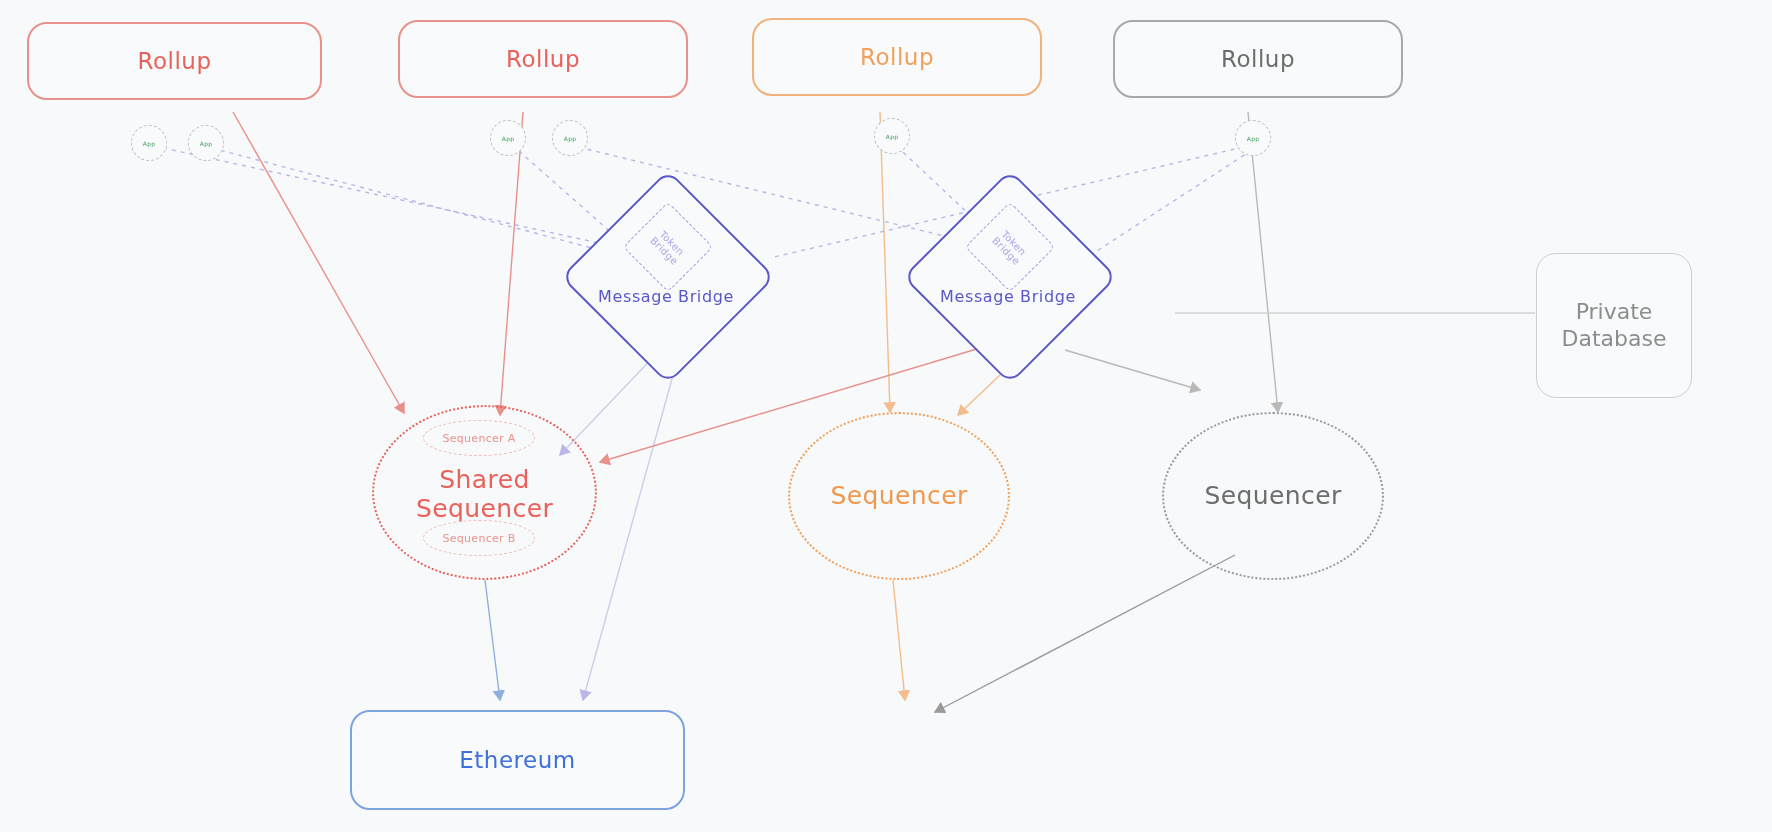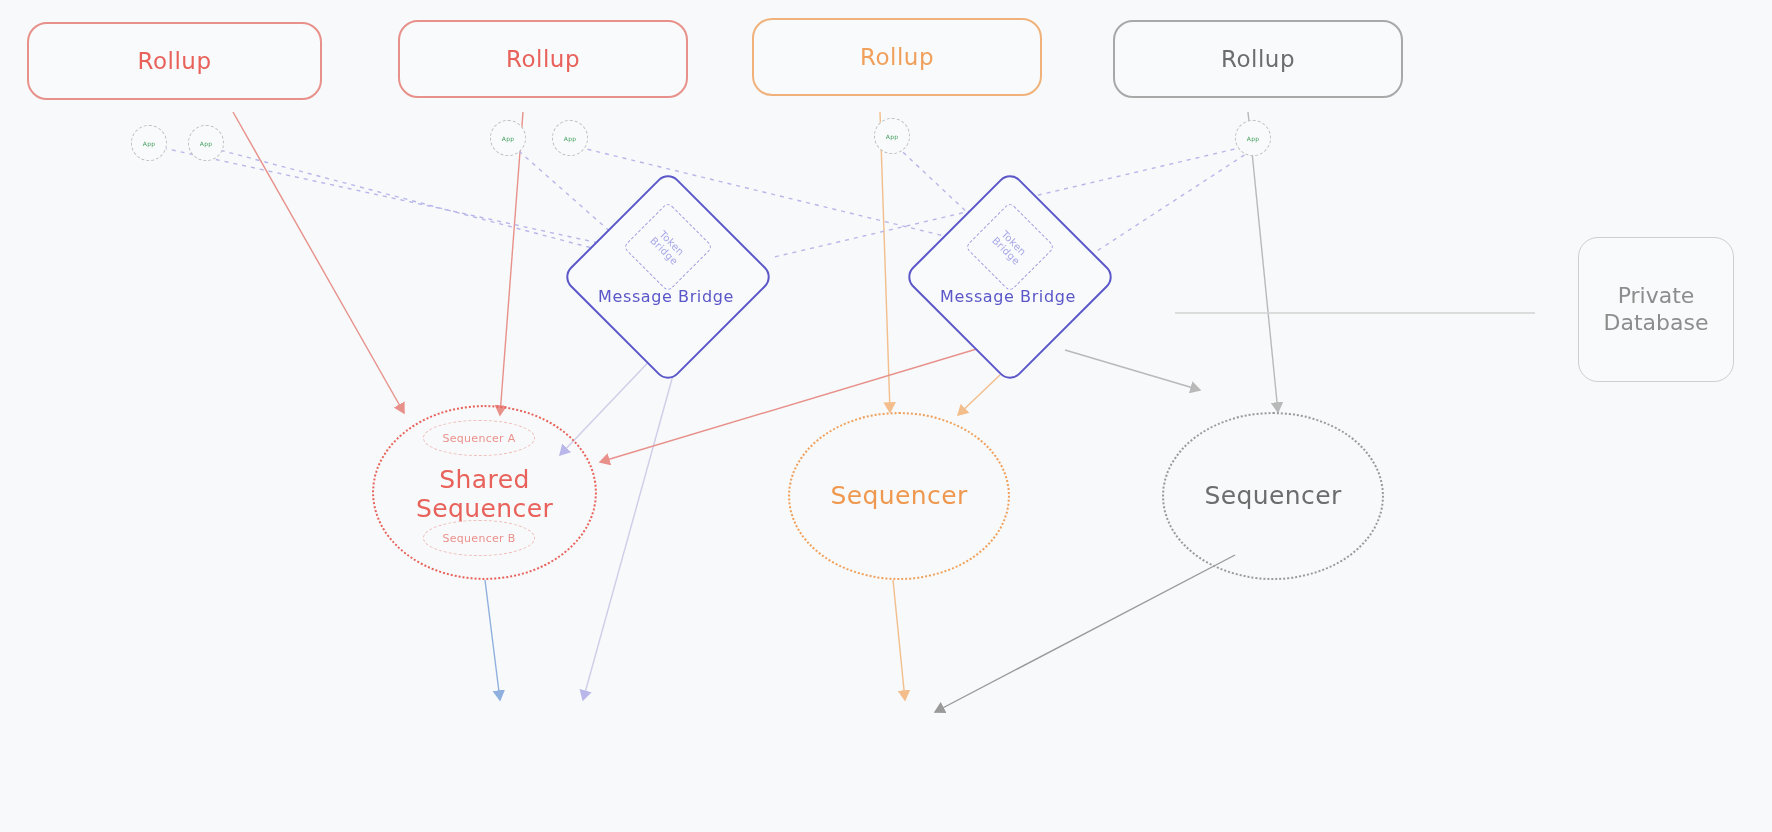--- a/index.html
+++ b/index.html
@@ -242,21 +242,21 @@
     <div class="diamond"></div>
     <div class="diamond-inner" style="left:44px; top:14px; width:62px; height:62px;">
       <div class="stack">
         <span class="token-label">Token</span>
         <span class="token-label">Bridge</span>
       </div>
     </div>
     <div class="diamond-label" style="top:86px;">Message Bridge</div>
   </div>
 
-  <div class="node box" style="left:1536px; top:237px; width:156px; height:145px; border-color:#cfcfcf; border-width:1.5px;margin-left:42px;">
+  <div class="node box" style="left:1536px; top:253px; width:156px; height:145px; border-color:#cfcfcf; border-width:1.5px;">
     <div class="stack">
       <span style="font-size:22px; color:#8d8d8d;">Private</span>
       <span style="font-size:22px; color:#8d8d8d;">Database</span>
     </div>
   </div>
 
   <div class="node circ" style="left:372px; top:405px; width:225px; height:175px; border:2px dotted #e8615a;">
     <div class="stack" style="padding-top:4px;">
       <span class="seq-title" style="color:#e8615a;">Shared</span>
       <span class="seq-title" style="color:#e8615a;">Sequencer</span>
@@ -270,15 +270,18 @@
   </div>
 
   <div class="node circ" style="left:788px; top:412px; width:222px; height:168px; border:2px dotted #f0a05a;">
     <span class="seq-title" style="color:#ef9950;">Sequencer</span>
   </div>
 
   <div class="node circ" style="left:1162px; top:412px; width:222px; height:168px; border:2px dotted #9a9a9a;">
     <span class="seq-title" style="color:#6d6d6d;">Sequencer</span>
   </div>
 
+  <div class="node box" style="left:350px; top:710px; width:335px; height:100px; border-color:#7ea3dd; border-width:2px;">
+    <span style="font-size:23px; color:#3f6fd8; letter-spacing:.5px;">Ethereum</span>
+  </div>
 
 
 </div>
 
 </body></html>

